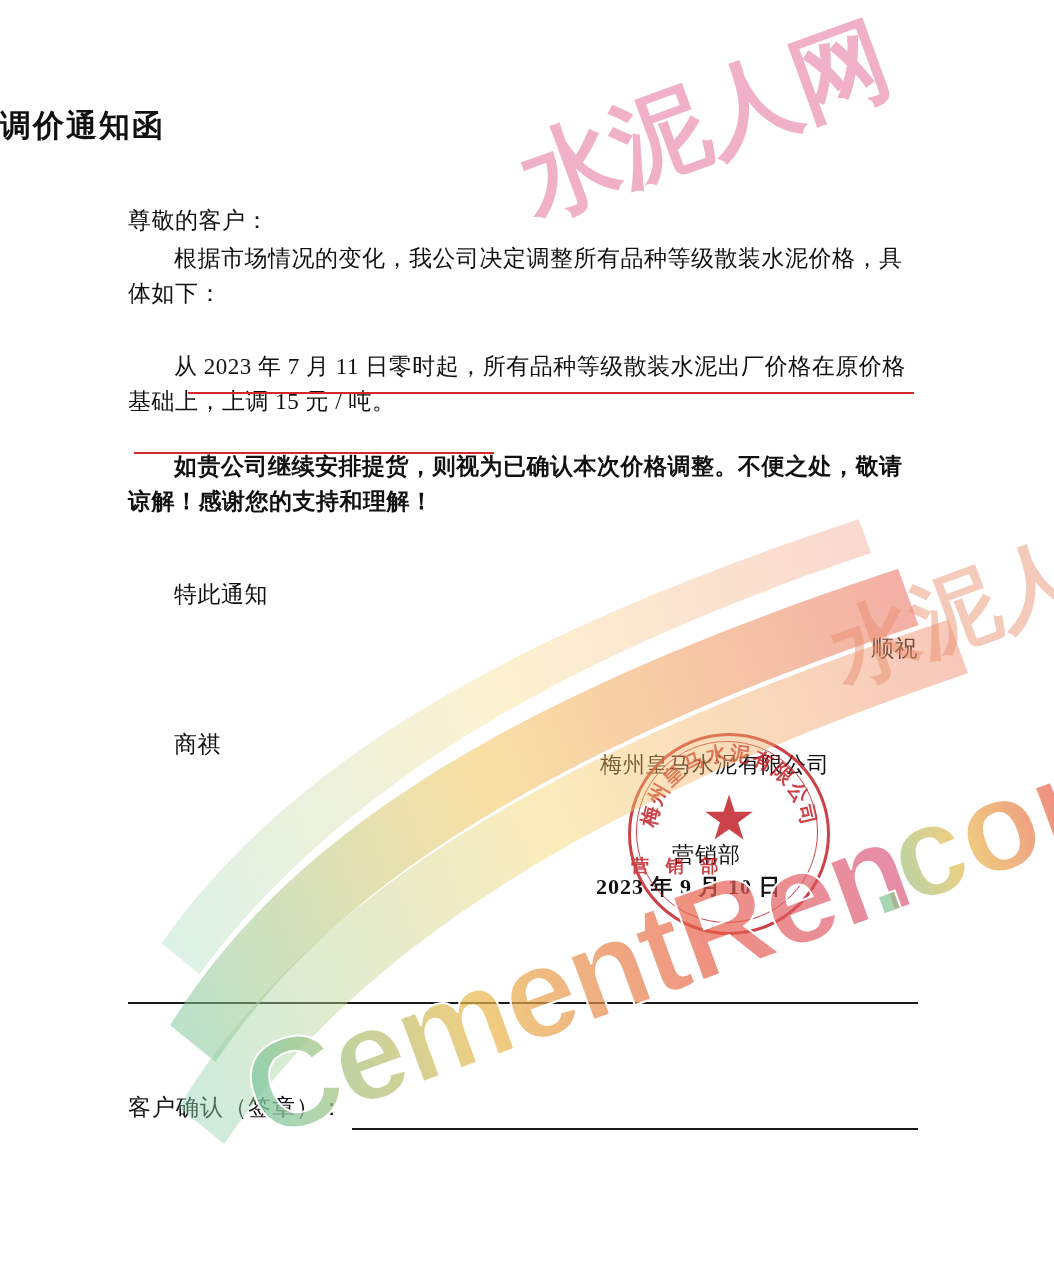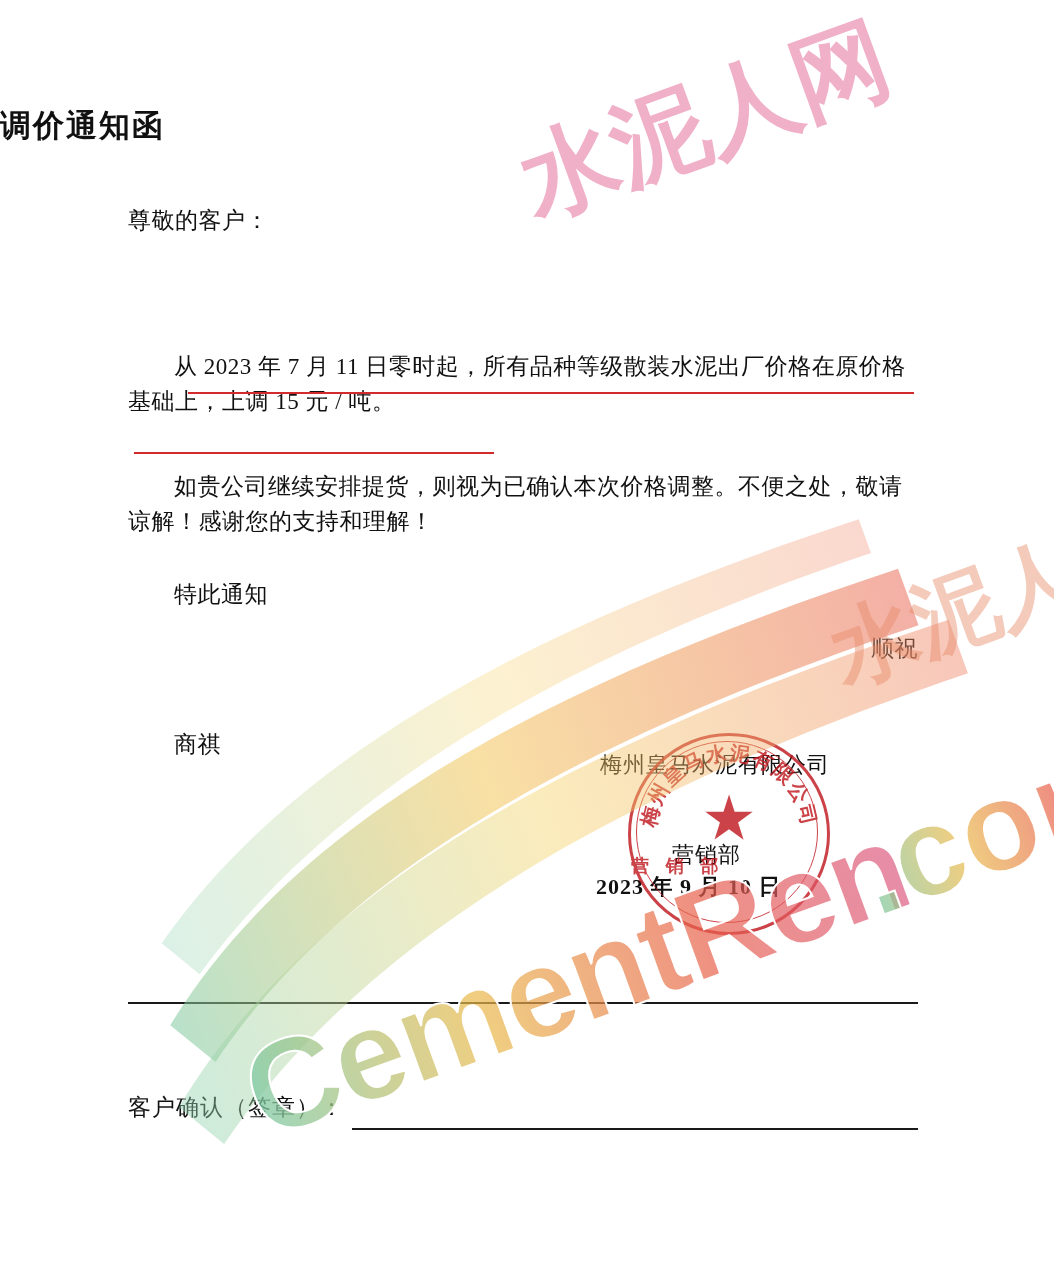--- a/index.html
+++ b/index.html
@@ -54,21 +54,21 @@
     letter-spacing: 0.5px;
   }
 
   .indent {
     text-indent: 2em;
   }
 
   .p-salutation { top: 204px; }
   .p-body1      { top: 242px; }
   .p-highlight  { top: 350px; }
-  .p-body2      { top: 470px; }
+  .p-body2      { top: 450px; font-weight: bold; }
   .p-notice     { top: 578px; }
   .p-shunzhu    { top: 632px; text-align: right; }
   .p-shangqi    { top: 728px; }
 
   
   .redline {
     position: absolute;
     height: 2px;
     background: #d32b2b;
     z-index: 3;
@@ -214,20 +214,21 @@
     <text x="810" y="790" font-family="'Liberation Sans', sans-serif" font-size="86" font-weight="bold" fill="#e88b6a" opacity="0.45">水泥人网</text>
   </g>
 </svg>
 
 <div class="page">
 
   <div class="doc-title">调价通知函</div>
 
   <div class="para p-salutation">尊敬的客户：</div>
 
+  <div class="para p-body1 indent">根据市场情况的变化，我公司决定调整所有品种等级散装水泥价格，具体如下：</div>
 
   <div class="para p-highlight indent">从 2023 年 7 月 11 日零时起，所有品种等级散装水泥出厂价格在原价格基础上，上调 15 元 / 吨。</div>
 
   <div class="para p-body2 indent">如贵公司继续安排提货，则视为已确认本次价格调整。不便之处，敬请谅解！感谢您的支持和理解！</div>
 
   <div class="para p-notice indent">特此通知</div>
 
   <div class="para p-shunzhu">顺祝</div>
 
   <div class="para p-shangqi indent">商祺</div>

